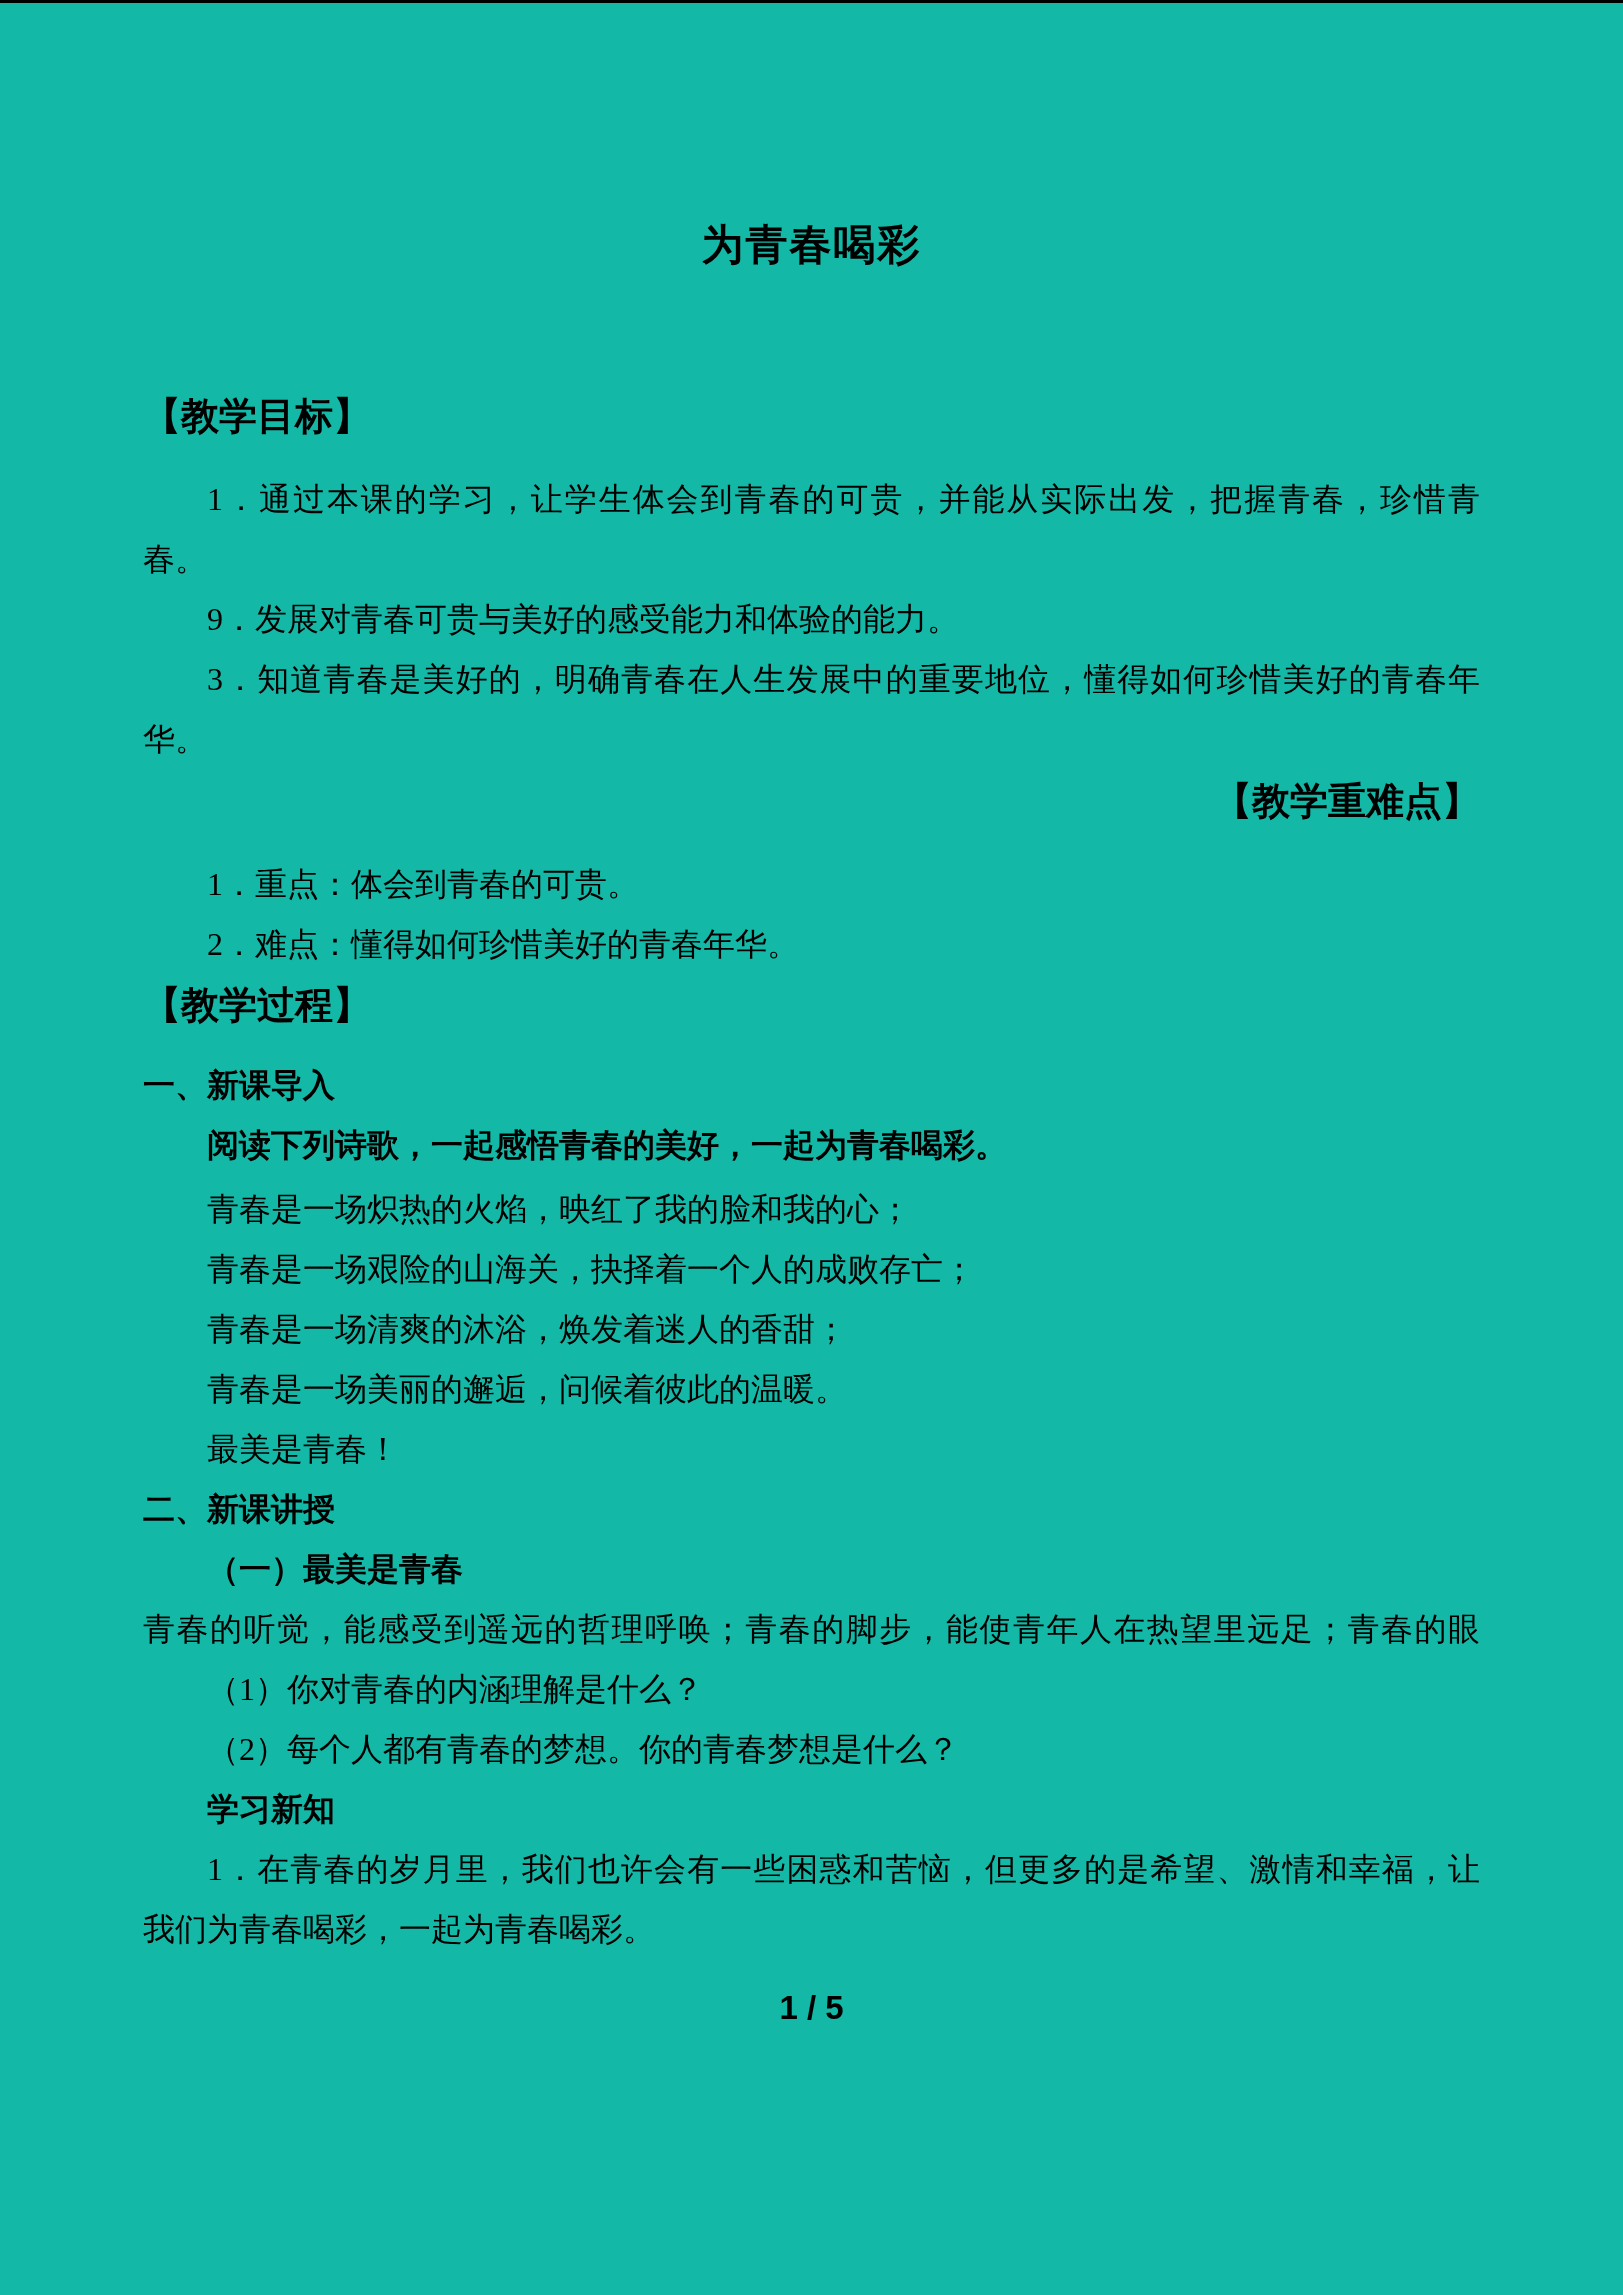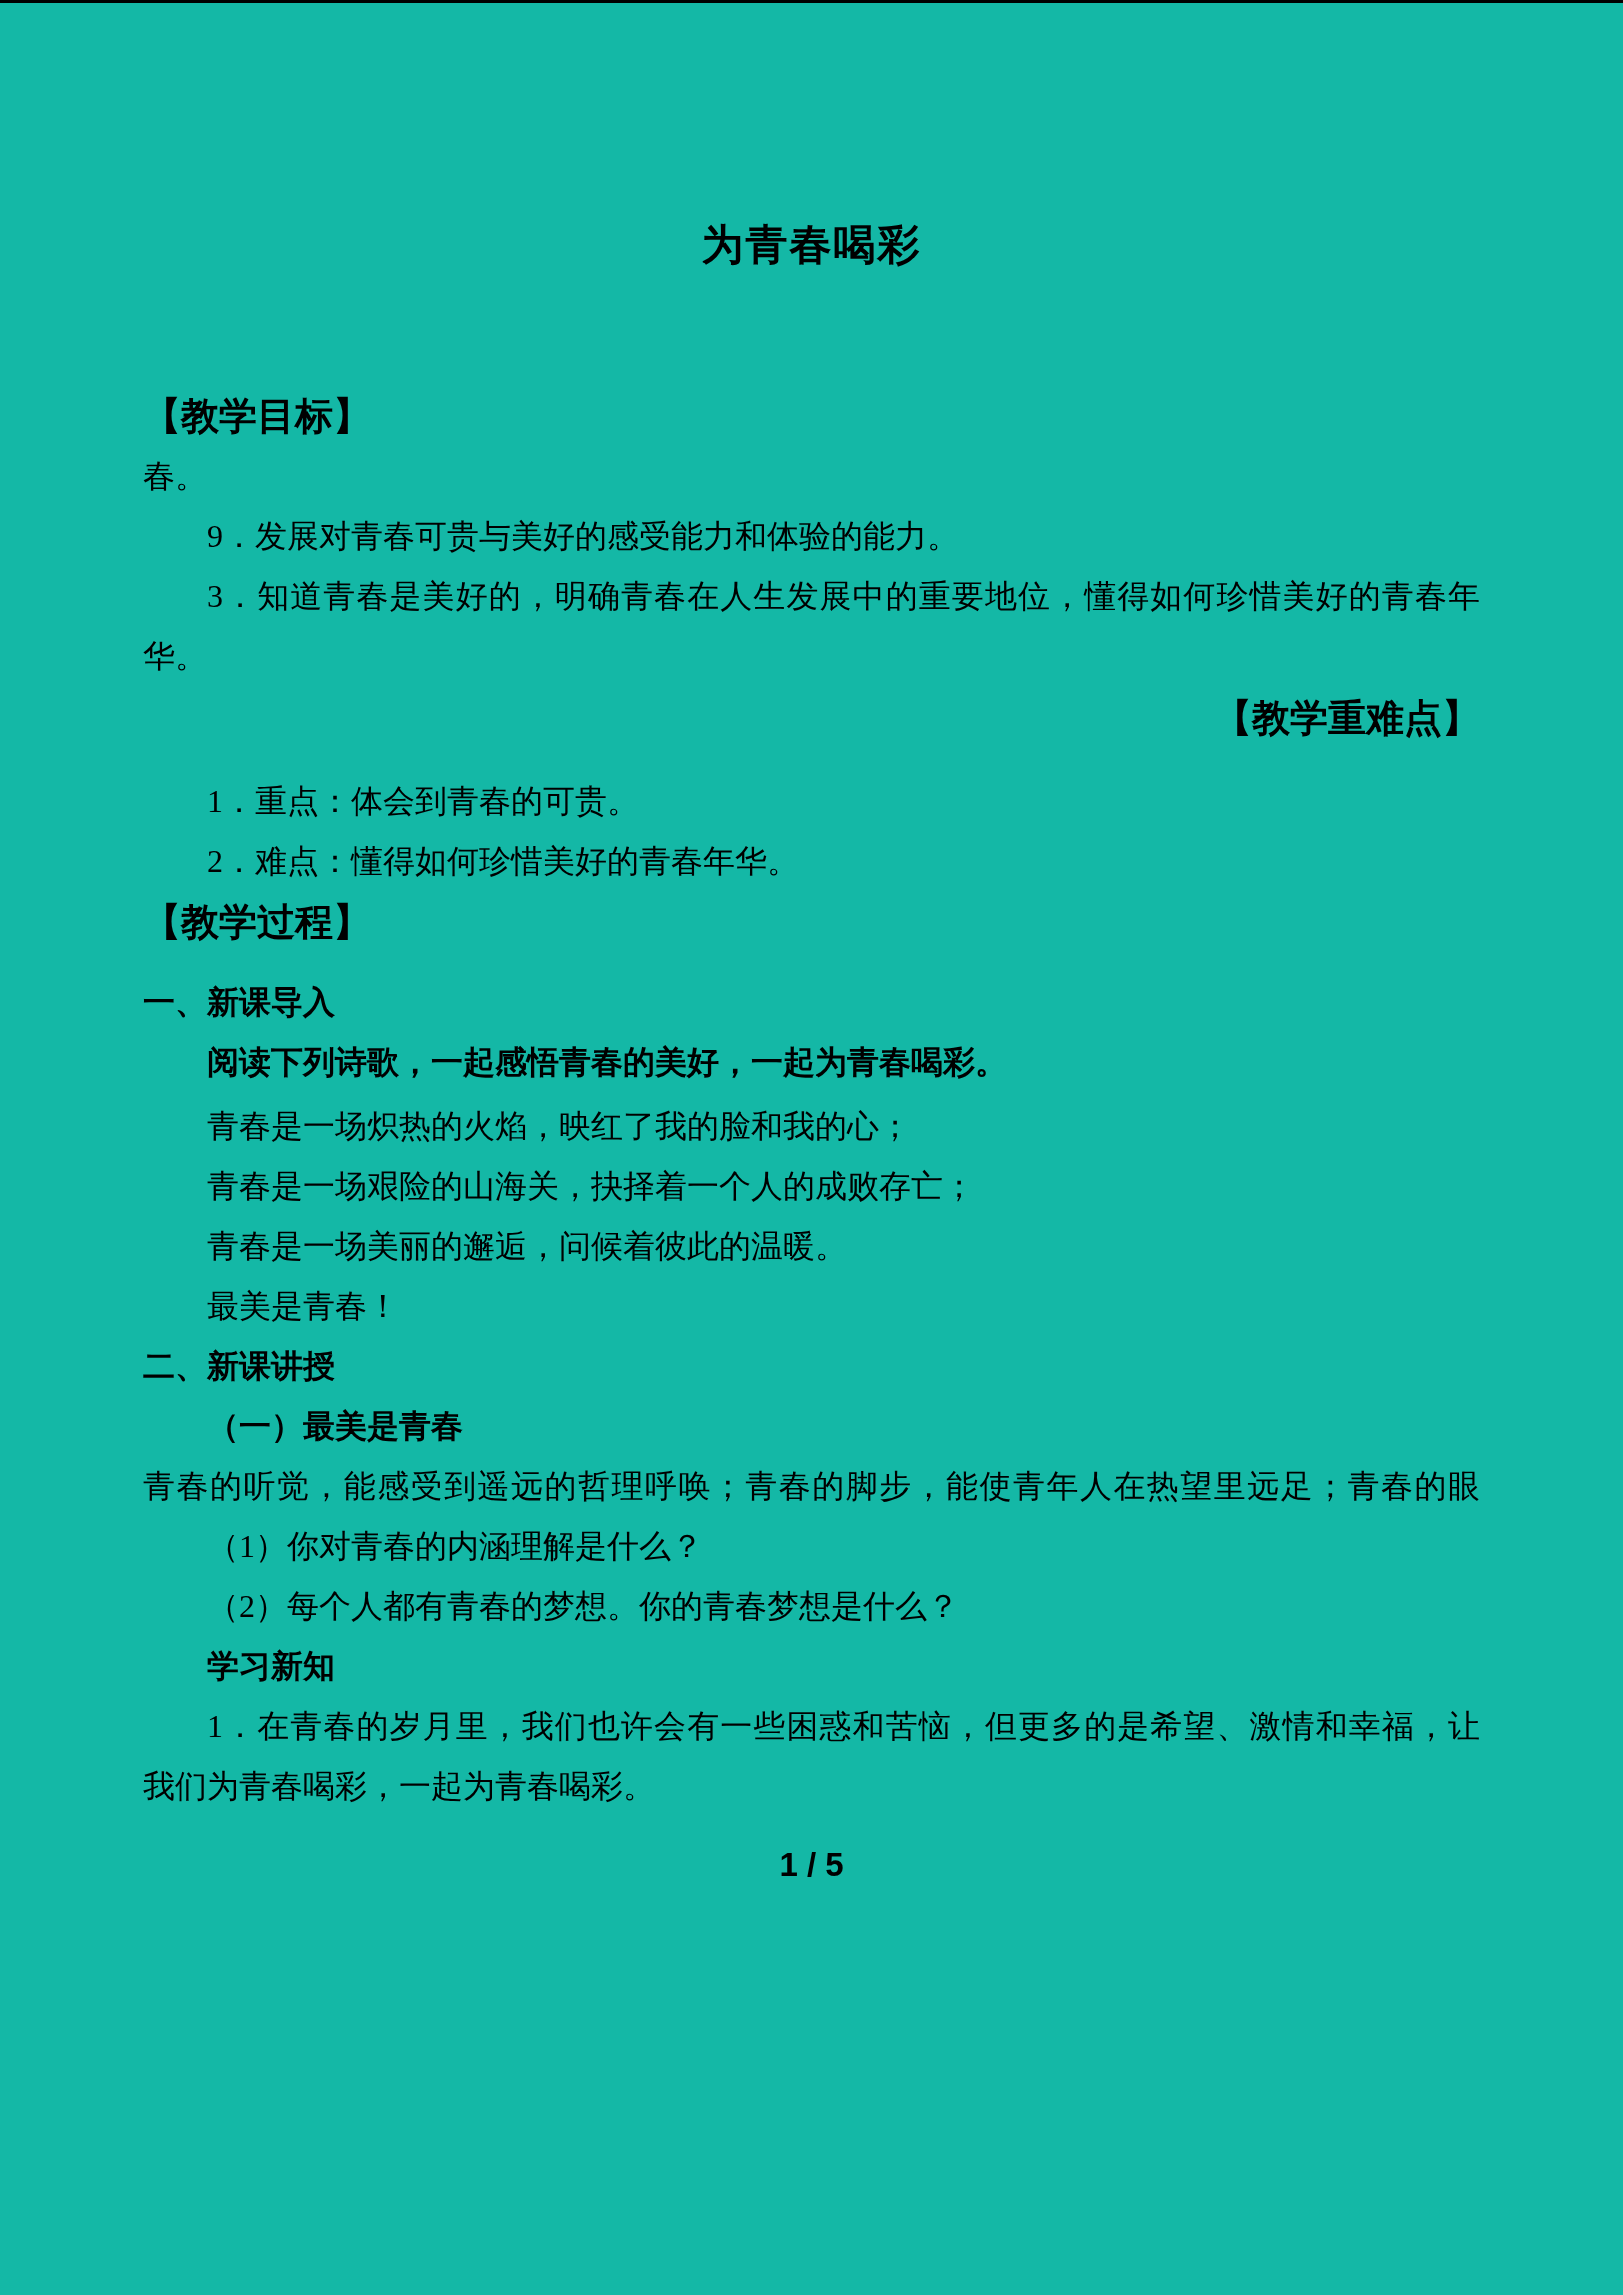--- a/index.html
+++ b/index.html
@@ -62,34 +62,36 @@
 </head>
 <body>
 
 <div class="page">
   <div class="top-edge"></div>
   <div class="content">
 
     <div class="doc-title">为青春喝彩</div>
 
     <div class="heading h-objectives">【教学目标】</div>
+    <div class="line indent fill mt34">1．通过本课的学习，让学生体会到青春的可贵，并能从实际出发，把握青春，珍惜青</div>
     <div class="line">春。</div>
     <div class="line indent">9．发展对青春可贵与美好的感受能力和体验的能力。</div>
     <div class="line indent fill">3．知道青春是美好的，明确青春在人生发展中的重要地位，懂得如何珍惜美好的青春年</div>
     <div class="line">华。</div>
 
     <div class="heading h-keypoints">【教学重难点】</div>
     <div class="line indent mt34">1．重点：体会到青春的可贵。</div>
     <div class="line indent">2．难点：懂得如何珍惜美好的青春年华。</div>
 
     <div class="heading h-process">【教学过程】</div>
     <div class="line bold mt29">一、新课导入</div>
     <div class="line bold indent">阅读下列诗歌，一起感悟青春的美好，一起为青春喝彩。</div>
     <div class="line indent mt5">青春是一场炽热的火焰，映红了我的脸和我的心；</div>
     <div class="line indent">青春是一场艰险的山海关，抉择着一个人的成败存亡；</div>
+    <div class="line indent">青春是一场清爽的沐浴，焕发着迷人的香甜；</div>
     <div class="line indent">青春是一场美丽的邂逅，问候着彼此的温暖。</div>
     <div class="line indent">最美是青春！</div>
     <div class="line bold">二、新课讲授</div>
     <div class="line bold indent">（一）最美是青春</div>
     <div class="line fill">青春的听觉，能感受到遥远的哲理呼唤；青春的脚步，能使青年人在热望里远足；青春的眼</div>
     <div class="line indent">（1）你对青春的内涵理解是什么？</div>
     <div class="line indent">（2）每个人都有青春的梦想。你的青春梦想是什么？</div>
     <div class="line bold indent">学习新知</div>
     <div class="line indent fill">1．在青春的岁月里，我们也许会有一些困惑和苦恼，但更多的是希望、激情和幸福，让</div>
     <div class="line">我们为青春喝彩，一起为青春喝彩。</div>

